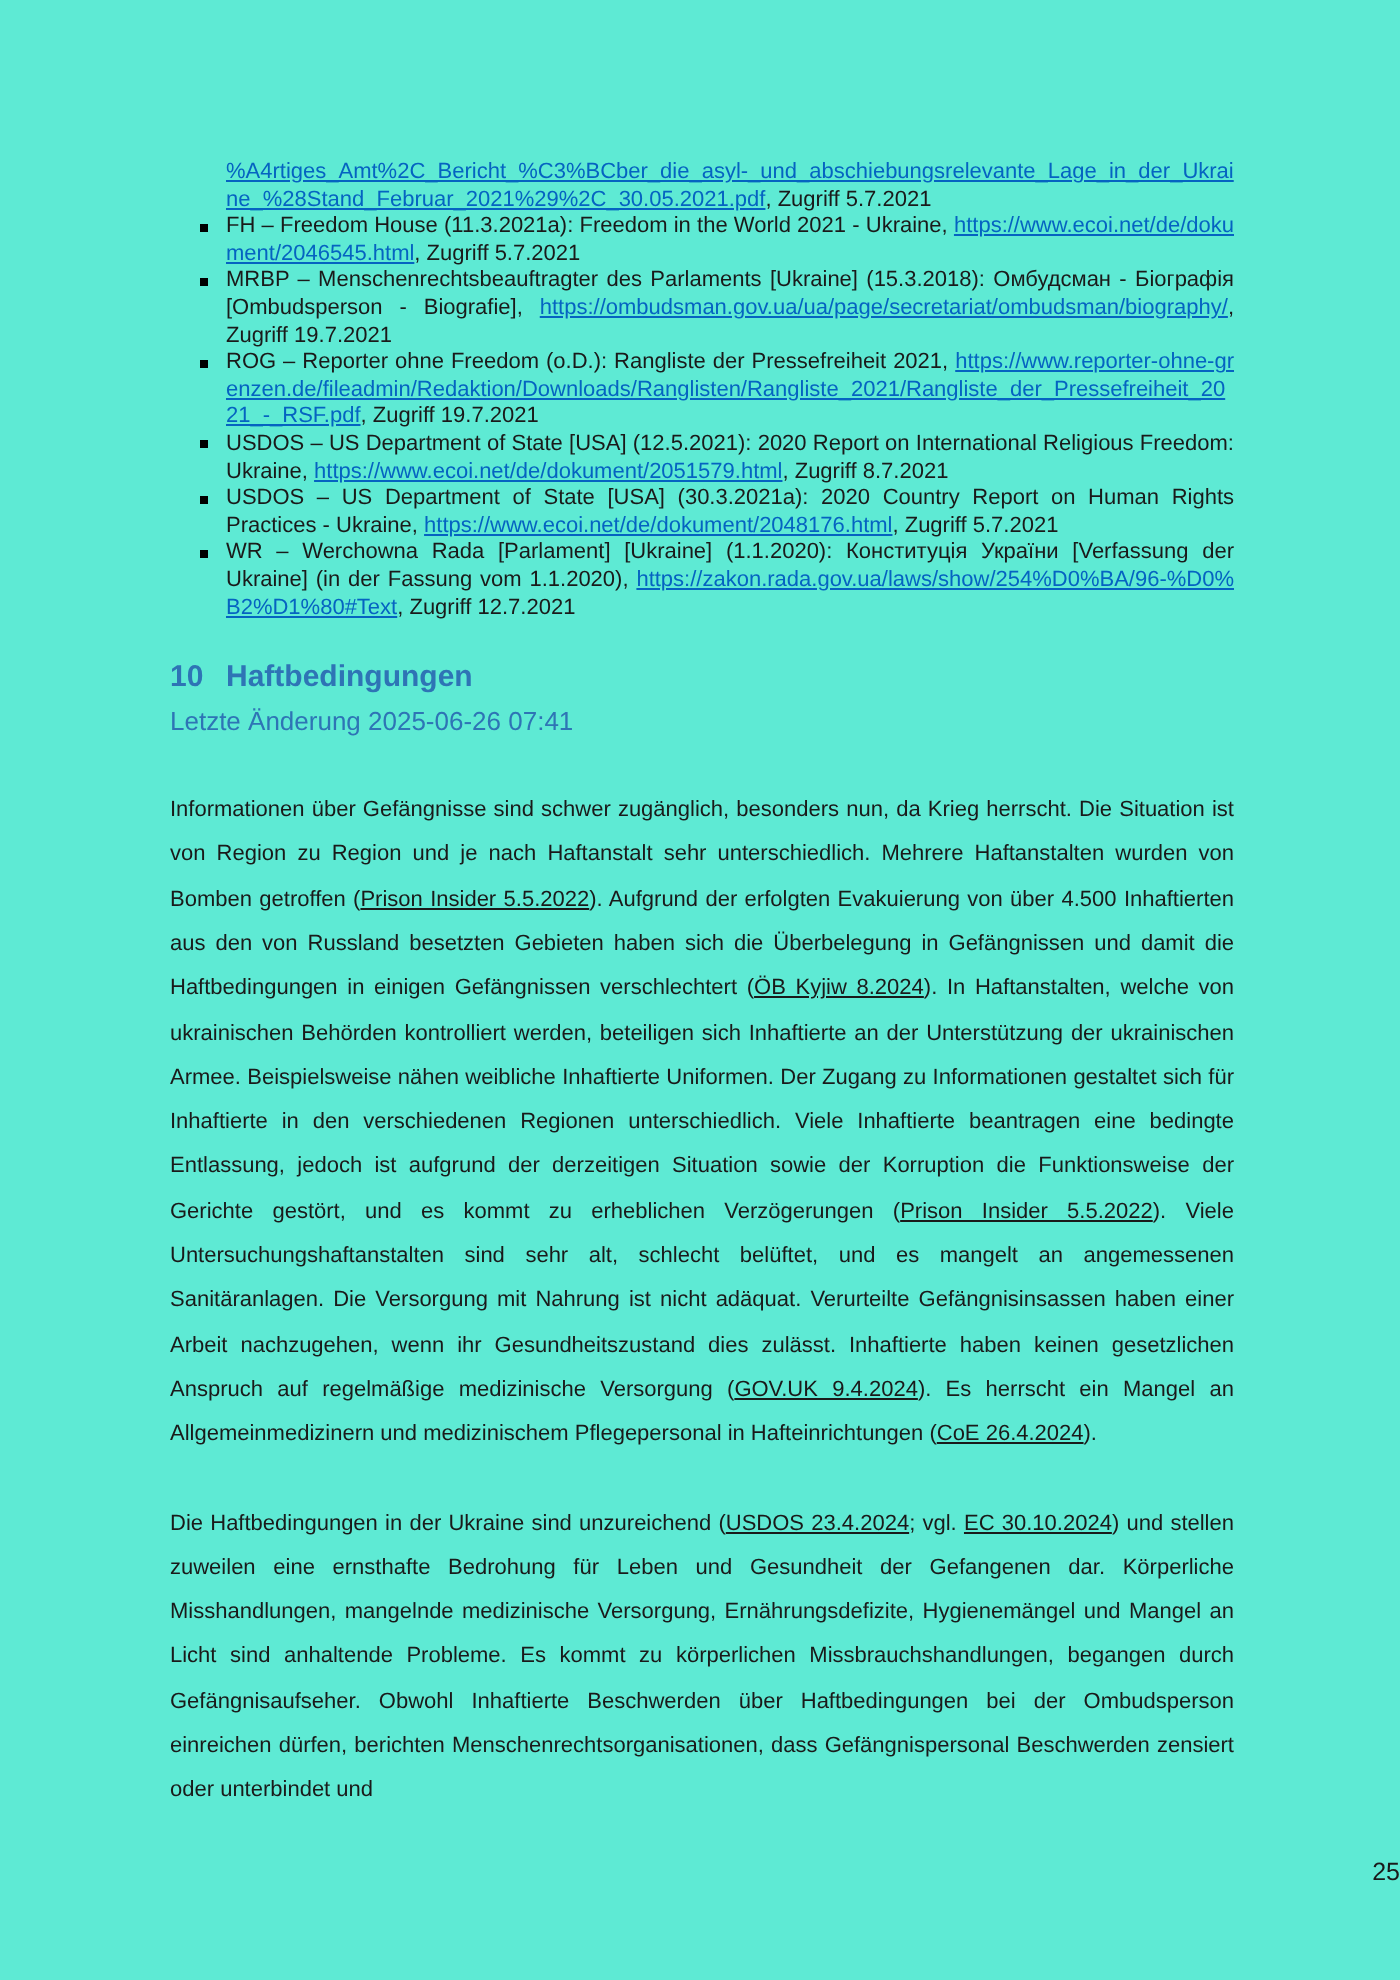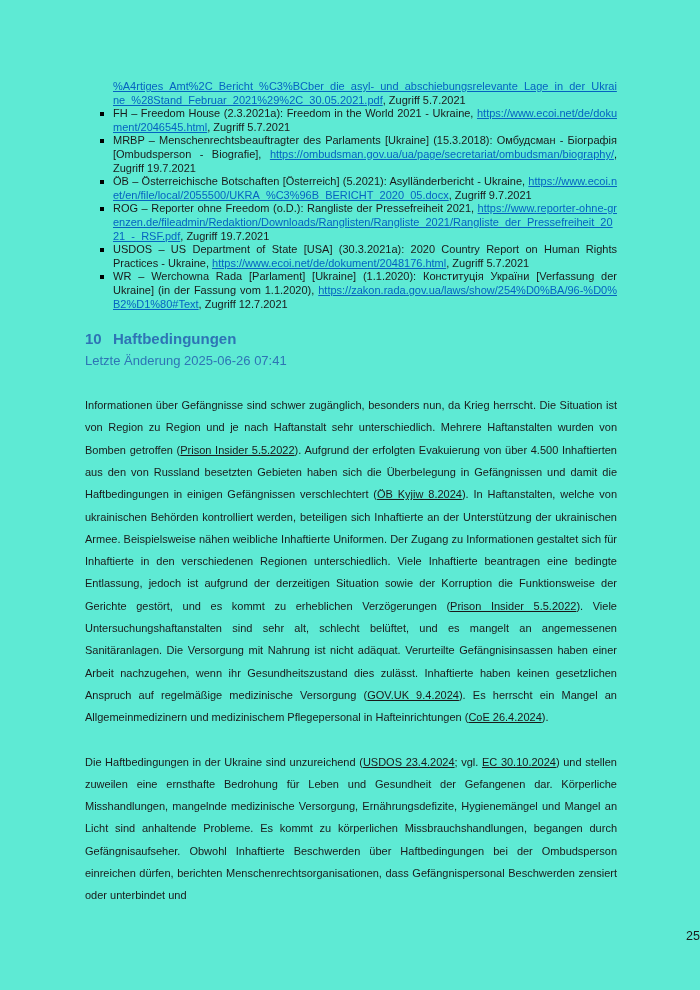--- a/index.html
+++ b/index.html
@@ -28,24 +28,24 @@
 </style>
 </head>
 <body>
 
 <div class="page">
   <div class="content">
 
     <div class="biblio">
       <div class="cont"><a>%A4rtiges_Amt%2C_Bericht_%C3%BCber_die_asyl-_und_abschiebungsrelevante_Lage_in_der_Ukraine_%28Stand_Februar_2021%29%2C_30.05.2021.pdf</a><span>, Zugriff 5.7.2021</span></div>
       <ul class="bl">
-          <li><span class="marker"></span><span>FH – Freedom House (2.3.2021a): Freedom in the World 2021 - Ukraine, </span><a>https://www.ecoi.net/de/dokument/2046545.html</a><span>, Zugriff 5.7.2021</span></li>
+          <li><span class="marker"></span><span>FH – Freedom House (11.3.2021a): Freedom in the World 2021 - Ukraine, </span><a>https://www.ecoi.net/de/dokument/2046545.html</a><span>, Zugriff 5.7.2021</span></li>
           <li><span class="marker"></span><span>MRBP – Menschenrechtsbeauftragter des Parlaments [Ukraine] (15.3.2018): Омбудсман - Біографія [Ombudsperson - Biografie], </span><a>https://ombudsman.gov.ua/ua/page/secretariat/ombudsman/biography/</a><span>, Zugriff 19.7.2021</span></li>
-          <li><span class="marker"></span><span>ÖB – Österreichische Botschaften [Österreich] (5.2021): Asylländerbericht - Ukraine, </span><a>https://www.ecoi.net/en/file/local/2055500/UKRA_%C3%96B_BERICHT_2020_05.docx</a><span>, Zugriff 9.7.2021</span></li>
           <li><span class="marker"></span><span>ROG – Reporter ohne Freedom (o.D.): Rangliste der Pressefreiheit 2021, </span><a>https://www.reporter-ohne-grenzen.de/fileadmin/Redaktion/Downloads/Ranglisten/Rangliste_2021/Rangliste_der_Pressefreiheit_2021_-_RSF.pdf</a><span>, Zugriff 19.7.2021</span></li>
+          <li><span class="marker"></span><span>USDOS – US Department of State [USA] (12.5.2021): 2020 Report on International Religious Freedom: Ukraine, </span><a>https://www.ecoi.net/de/dokument/2051579.html</a><span>, Zugriff 8.7.2021</span></li>
           <li><span class="marker"></span><span>USDOS – US Department of State [USA] (30.3.2021a): 2020 Country Report on Human Rights Practices - Ukraine, </span><a>https://www.ecoi.net/de/dokument/2048176.html</a><span>, Zugriff 5.7.2021</span></li>
           <li><span class="marker"></span><span>WR – Werchowna Rada [Parlament] [Ukraine] (1.1.2020): Конституція України [Verfassung der Ukraine] (in der Fassung vom 1.1.2020), </span><a>https://zakon.rada.gov.ua/laws/show/254%D0%BA/96-%D0%B2%D1%80#Text</a><span>, Zugriff 12.7.2021</span></li>
         </ul>
     </div>
 
     <h2 class="sec"><span class="num">10</span><span>Haftbedingungen</span></h2>
 
     <div class="lastchange">Letzte Änderung 2025-06-26 07:41</div>
 
     <div id="paras">

